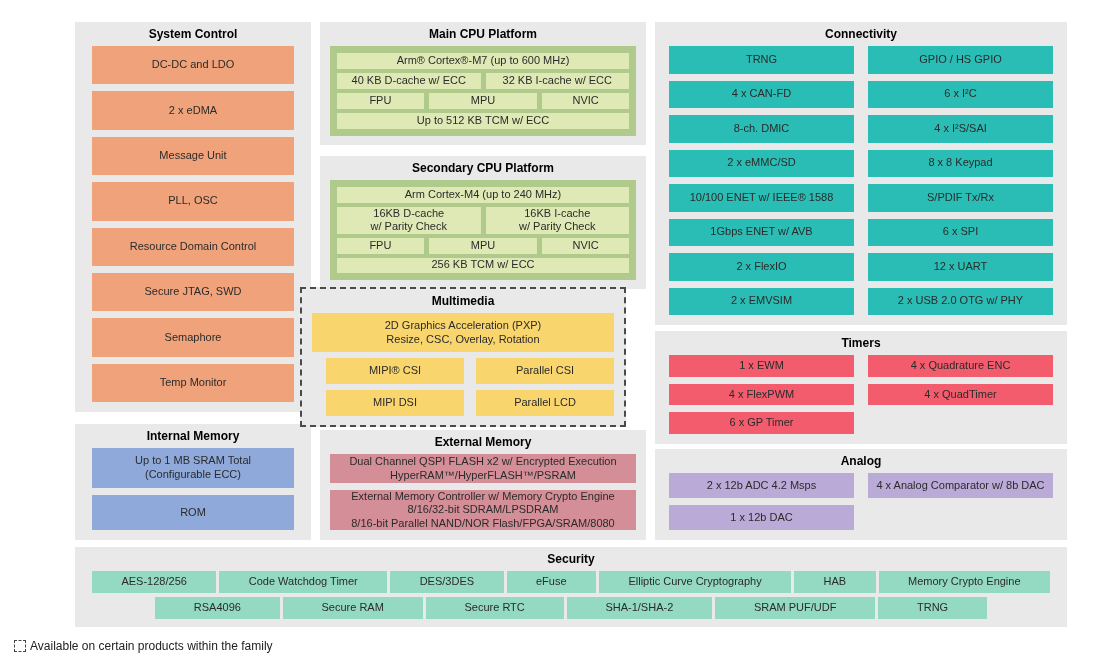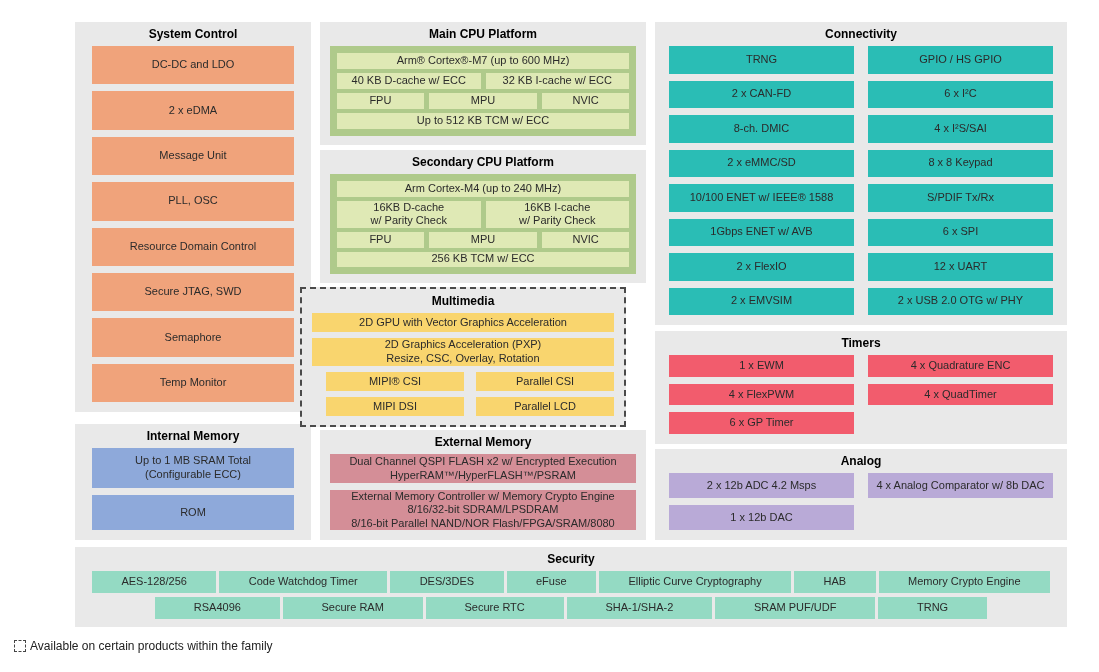--- a/index.html
+++ b/index.html
@@ -90,21 +90,21 @@
         <div class="blk cpu-cell">FPU</div>
         <div class="blk cpu-cell mid">MPU</div>
         <div class="blk cpu-cell">NVIC</div>
       </div>
       <div class="cpu-row">
         <div class="blk cpu-cell">Up to 512 KB TCM w/ ECC</div>
       </div>
     </div>
   </div>
 
-  <div class="panel" style="left:320px;top:150px;width:326px;height:133px;">
+  <div class="panel" style="left:320px;top:156px;width:326px;height:133px;">
     <div class="panel-title">Secondary CPU Platform</div>
     <div class="cpu-box">
       <div class="cpu-row">
         <div class="blk cpu-cell">Arm Cortex-M4 (up to 240 MHz)</div>
       </div>
       <div class="cpu-row tall">
         <div class="blk cpu-cell">16KB D-cache
 w/ Parity Check</div>
         <div class="blk cpu-cell">16KB I-cache
 w/ Parity Check</div>
@@ -116,21 +116,20 @@
       </div>
       <div class="cpu-row">
         <div class="blk cpu-cell">256 KB TCM w/ ECC</div>
       </div>
     </div>
   </div>
 
   <div class="panel mm" style="left:300px;top:287px;width:326px;height:140px;">
     <div class="panel-title">Multimedia</div>
     <div class="mm-stack">
-      <div class="blk yellow">2D GPU with Vector Graphics Acceleration</div>
       <div class="blk yellow tall">2D Graphics Acceleration (PXP)
 Resize, CSC, Overlay, Rotation</div>
       <div class="mm-row">
         <div class="blk yellow">MIPI® CSI</div>
         <div class="blk yellow">Parallel CSI</div>
       </div>
       <div class="mm-row">
         <div class="blk yellow">MIPI DSI</div>
         <div class="blk yellow">Parallel LCD</div>
       </div>
@@ -146,21 +145,21 @@
 8/16/32-bit SDRAM/LPSDRAM
 8/16-bit Parallel NAND/NOR Flash/FPGA/SRAM/8080</div>
     </div>
   </div>
 
   <div class="panel" style="left:655px;top:22px;width:412px;height:303px;">
     <div class="panel-title">Connectivity</div>
     <div class="grid2">
       <div class="blk teal">TRNG</div>
       <div class="blk teal">GPIO / HS GPIO</div>
-      <div class="blk teal">2 x CAN-FD</div>
+      <div class="blk teal">4 x CAN-FD</div>
       <div class="blk teal">6 x I²C</div>
       <div class="blk teal">8-ch. DMIC</div>
       <div class="blk teal">4 x I²S/SAI</div>
       <div class="blk teal">2 x eMMC/SD</div>
       <div class="blk teal">8 x 8 Keypad</div>
       <div class="blk teal">10/100 ENET w/ IEEE® 1588</div>
       <div class="blk teal">S/PDIF Tx/Rx</div>
       <div class="blk teal">1Gbps ENET w/ AVB</div>
       <div class="blk teal">6 x SPI</div>
       <div class="blk teal">2 x FlexIO</div>

